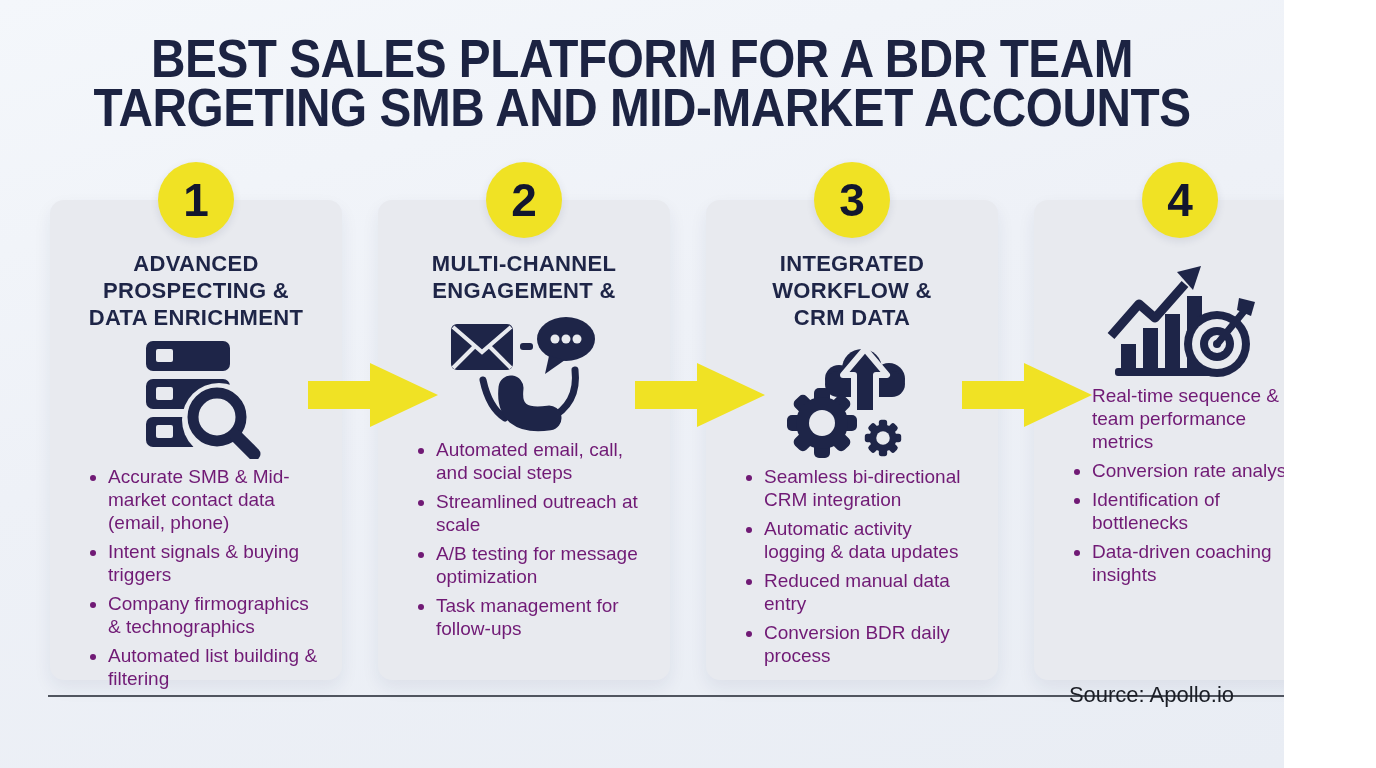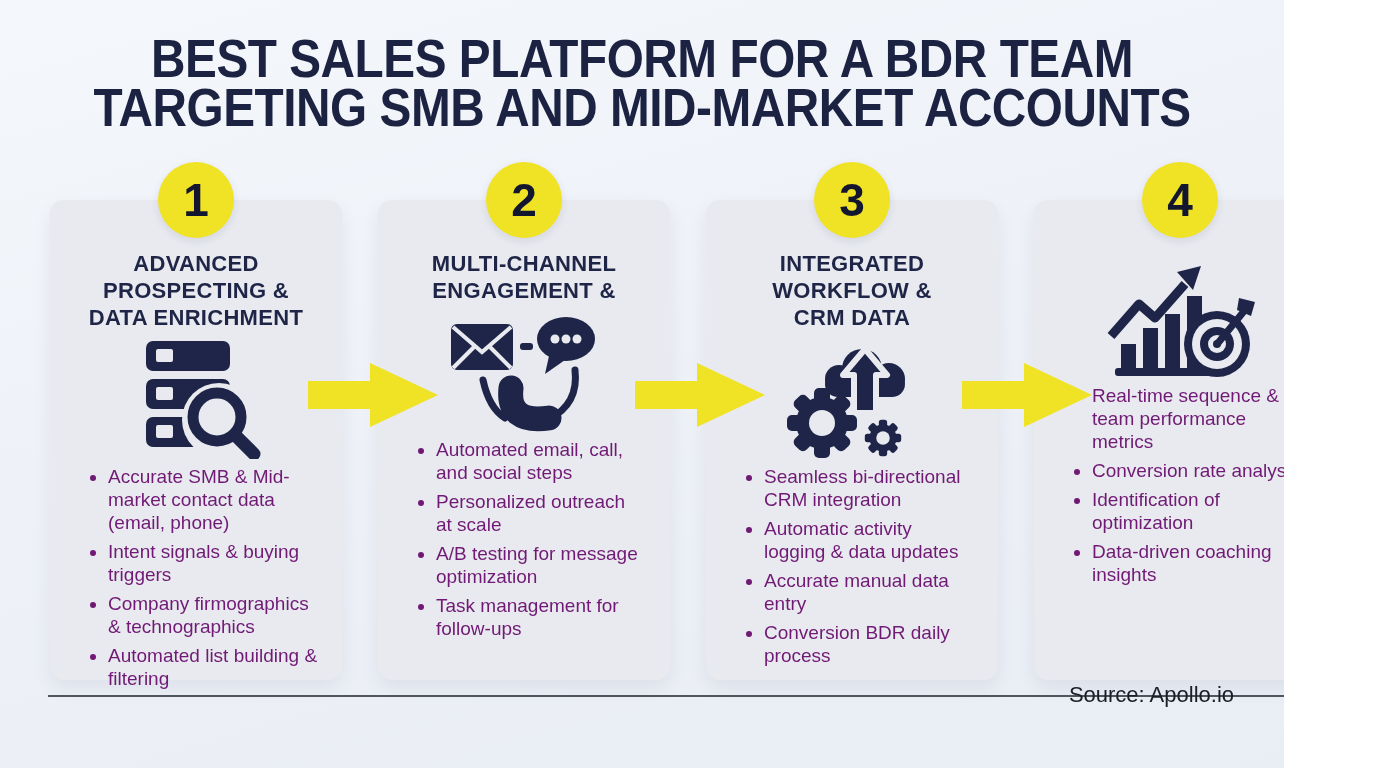--- a/index.html
+++ b/index.html
@@ -111,21 +111,21 @@
           <circle cx="106" cy="25" r="4.5" fill="#E8EAEF"></circle>
           <circle cx="117" cy="25" r="4.5" fill="#E8EAEF"></circle>
           <circle cx="128" cy="25" r="4.5" fill="#E8EAEF"></circle>
           <path d="M34 66 Q40 94 56 104" stroke="#1E2548" stroke-width="7" fill="none" stroke-linecap="round"></path>
           <path d="M126 56 Q130 90 100 105" stroke="#1E2548" stroke-width="7" fill="none" stroke-linecap="round"></path>
           <path d="M62 74 Q58 110 100 104" stroke="#1E2548" stroke-width="25" fill="none" stroke-linecap="round"></path>
         </svg>
       </div>
       <ul>
         <li>Automated email, call, and social steps</li>
-        <li>Personalized outreach at scale</li>
+        <li>Streamlined outreach at scale</li>
         <li>A/B testing for message optimization</li>
         <li>Task management for follow-ups</li>
       </ul>
     </div>
 
     <div class="card">
       <div class="badge">
         <span>3</span>
       </div>
       <h2>
@@ -160,21 +160,21 @@
               <rect x="-35" y="-8" width="70" height="16" rx="5" transform="rotate(135)"></rect>
               <circle r="26"></circle>
             </g>
             <circle r="13" fill="#E8EAEF"></circle>
           </g>
         </svg>
       </div>
       <ul>
         <li>Seamless bi-directional CRM integration</li>
         <li>Automatic activity logging &amp; data updates</li>
-        <li>Accurate manual data entry</li>
+        <li>Reduced manual data entry</li>
         <li>Conversion BDR daily process</li>
       </ul>
     </div>
 
     <div class="card">
       <div class="badge">
         <span>4</span>
       </div>
       <div class="icon-box">
         <svg width="150" height="118" viewBox="0 0 150 118">
@@ -194,21 +194,21 @@
             <circle r="9" fill="#E8EAEF"></circle>
             <circle r="4" fill="#1E2548"></circle>
           </g>
           <line x1="140" y1="50" x2="113" y2="83" stroke="#1E2548" stroke-width="7" stroke-linecap="round"></line>
           <polygon points="134,38 150,42 146,56 132,50" fill="#1E2548"></polygon>
         </svg>
       </div>
       <ul>
         <li>Real-time sequence &amp; team performance metrics</li>
         <li>Conversion rate analysis</li>
-        <li>Identification of optimization</li>
+        <li>Identification of bottlenecks</li>
         <li>Data-driven coaching insights</li>
       </ul>
     </div>
 
   </div>
 
   <svg class="flow-arrow" style="left:308px; top:357px;" width="130" height="76">
     <polygon points="0,24 62,24 62,6 130,38 62,70 62,52 0,52" fill="#F0E224"></polygon>
   </svg>
   <svg class="flow-arrow" style="left:635px; top:357px;" width="130" height="76">

